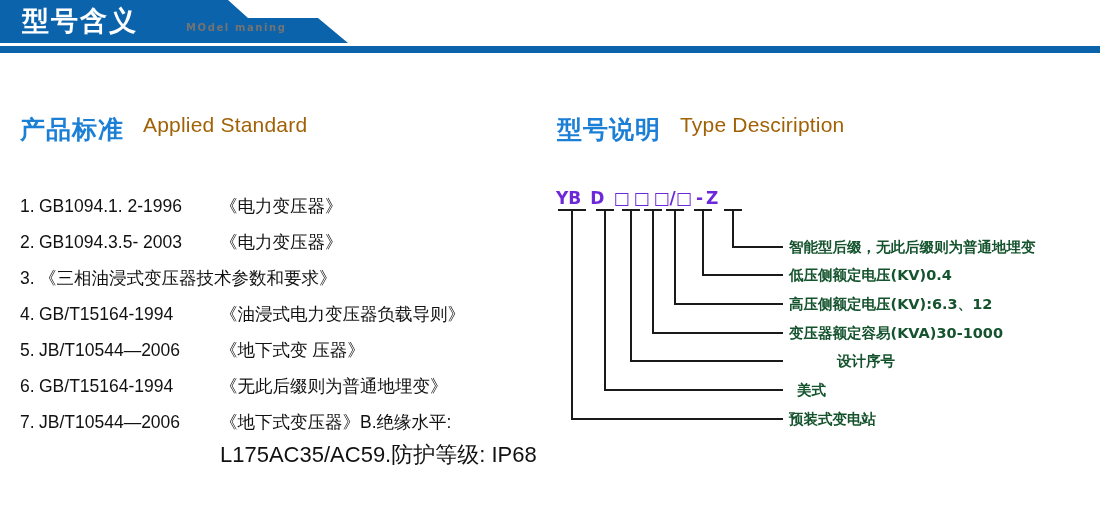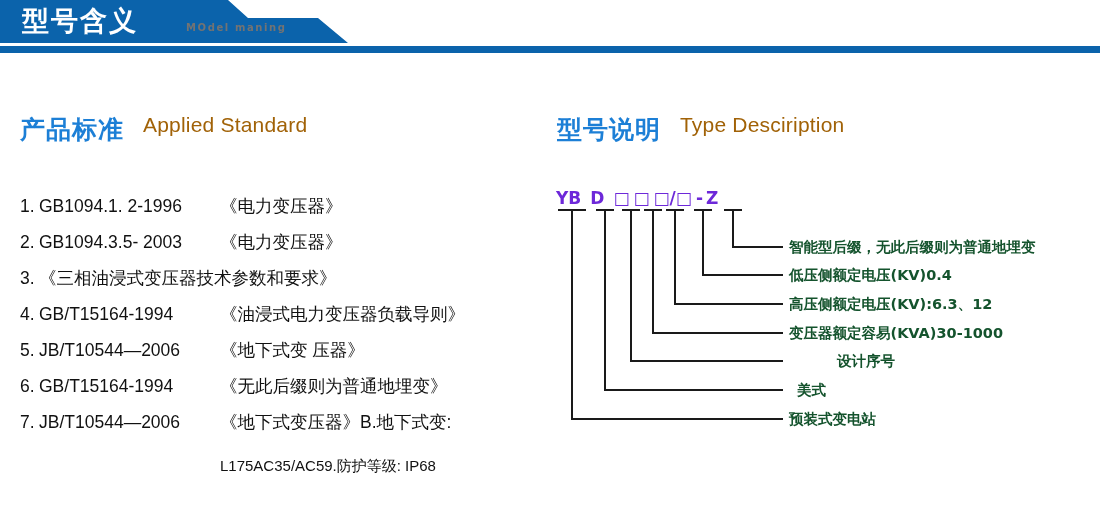--- a/index.html
+++ b/index.html
@@ -59,22 +59,22 @@
     font-size:17.5px;color:#111;
     height:36px;align-items:center;
     white-space:nowrap;
   }
   .std-num{width:19px;flex:0 0 19px;}
   .std-code{width:181px;flex:0 0 181px;}
   .std-name{flex:1;}
   .std-cont{
     display:flex;
     font-family:"Liberation Sans","DejaVu Sans",sans-serif;
-    font-size:15px;color:#111;
-    height:36px;align-items:flex-end;white-space:nowrap;
+    font-size:22px;color:#111;
+    height:36px;align-items:flex-start;white-space:nowrap;
   }
   .std-cont .pad{width:200px;flex:0 0 200px;}
 
   
   .diagram{position:absolute;left:556px;top:188px;width:544px;height:260px;}
   .code-line{
     position:absolute;left:0;top:0;
     font-family:"DejaVu Sans",sans-serif;
     font-size:17px;font-weight:700;color:#6d28d9;
     letter-spacing:0px;white-space:nowrap;
@@ -143,21 +143,21 @@
 
   <div class="std-row">
     <span class="std-num">6.</span>
     <span class="std-code">GB/T15164-1994</span>
     <span class="std-name">《无此后缀则为普通地埋变》</span>
   </div>
 
   <div class="std-row">
     <span class="std-num">7.</span>
     <span class="std-code">JB/T10544—2006</span>
-    <span class="std-name">《地下式变压器》B.地下式变:</span>
+    <span class="std-name">《地下式变压器》B.绝缘水平:</span>
   </div>
 
   <div class="std-cont">
     <span class="pad"></span>
     <span>L175AC35/AC59.防护等级: IP68</span>
   </div>
 </div>
 
 <div class="diagram">
 

